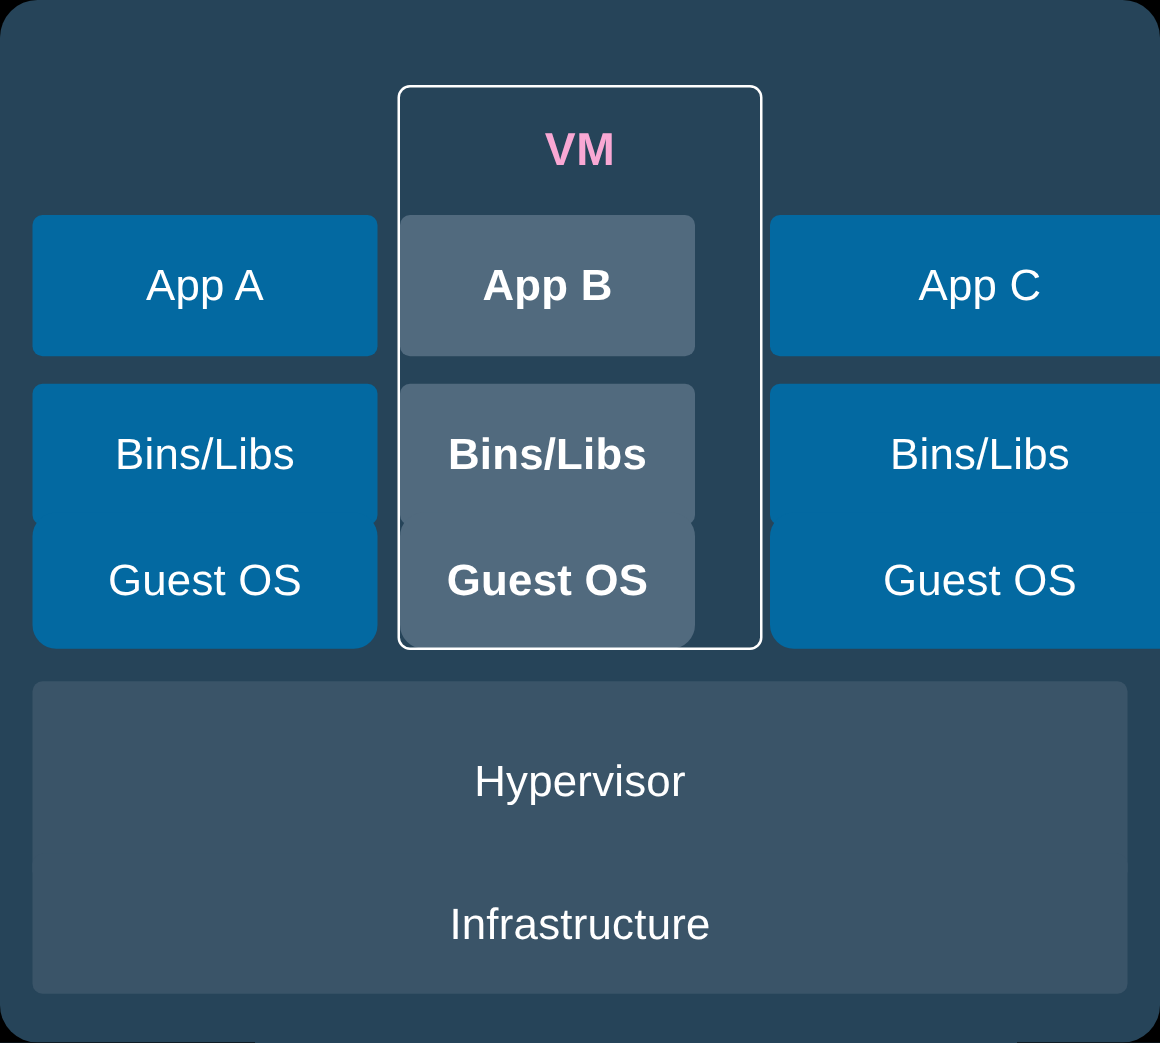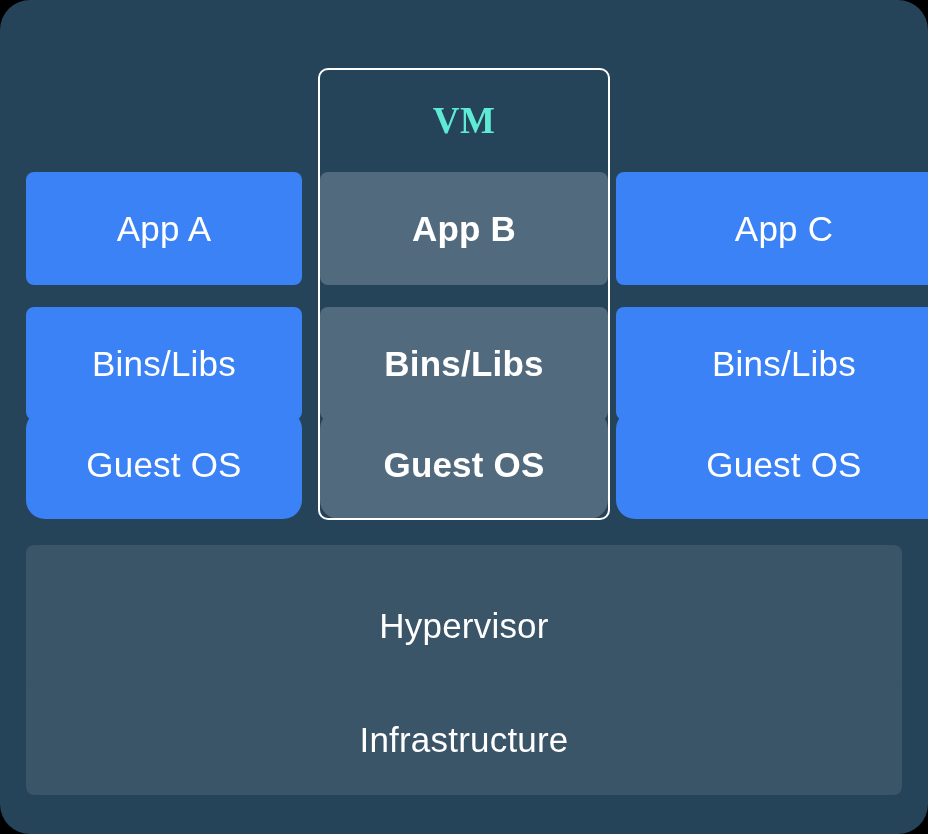--- a/index.html
+++ b/index.html
@@ -33,21 +33,21 @@
     display: flex;
     align-items: center;
     justify-content: center;
     color: #ffffff;
     font-size: 35px;
     font-weight: 400;
     line-height: 1;
     letter-spacing: 0.2px;
     white-space: nowrap;
   }
-  .block.side   { background: #3b82f6; }
+  .block.side   { background: #0369a1; }
   .block.center { background: #516a7e; font-weight: 700; }
   .block.wide   { background: #3a5468; }
 
   
   #vm-outline {
     position: absolute;
     left: 318px;
     top: 68px;
     width: 292px;
     height: 452px;
@@ -59,34 +59,33 @@
   }
   #vm-label {
     position: absolute;
     left: 318px;
     top: 68px;
     width: 292px;
     height: 104px;
     display: flex;
     align-items: center;
     justify-content: center;
-    color: #5eead4;
+    color: #f9a8d4;
     font-size: 37px;
     font-weight: 700;
     letter-spacing: 0.5px;
-    font-family: Liberation Serif, serif;
   }
 
   
   
   
   
   
   .col-left   { left: 26px;  width: 276px; }
-  .col-mid    { left: 320px; width: 288px; }
+  .col-mid    { left: 320px; width: 236px; }
   .col-right  { left: 616px; width: 336px; }
 
   .row-app    { top: 172px; height: 113px; }
   .row-bins   { top: 307px; height: 113px; }
   .row-guest  { top: 410px; height: 109px; border-radius: 19px; }
 
   #hypervisor-block   { left: 26px; top: 545px; width: 876px; height: 160px; }
   #infrastructure-block { left: 26px; top: 683px; width: 876px; height: 112px; }
 </style>
 </head>

